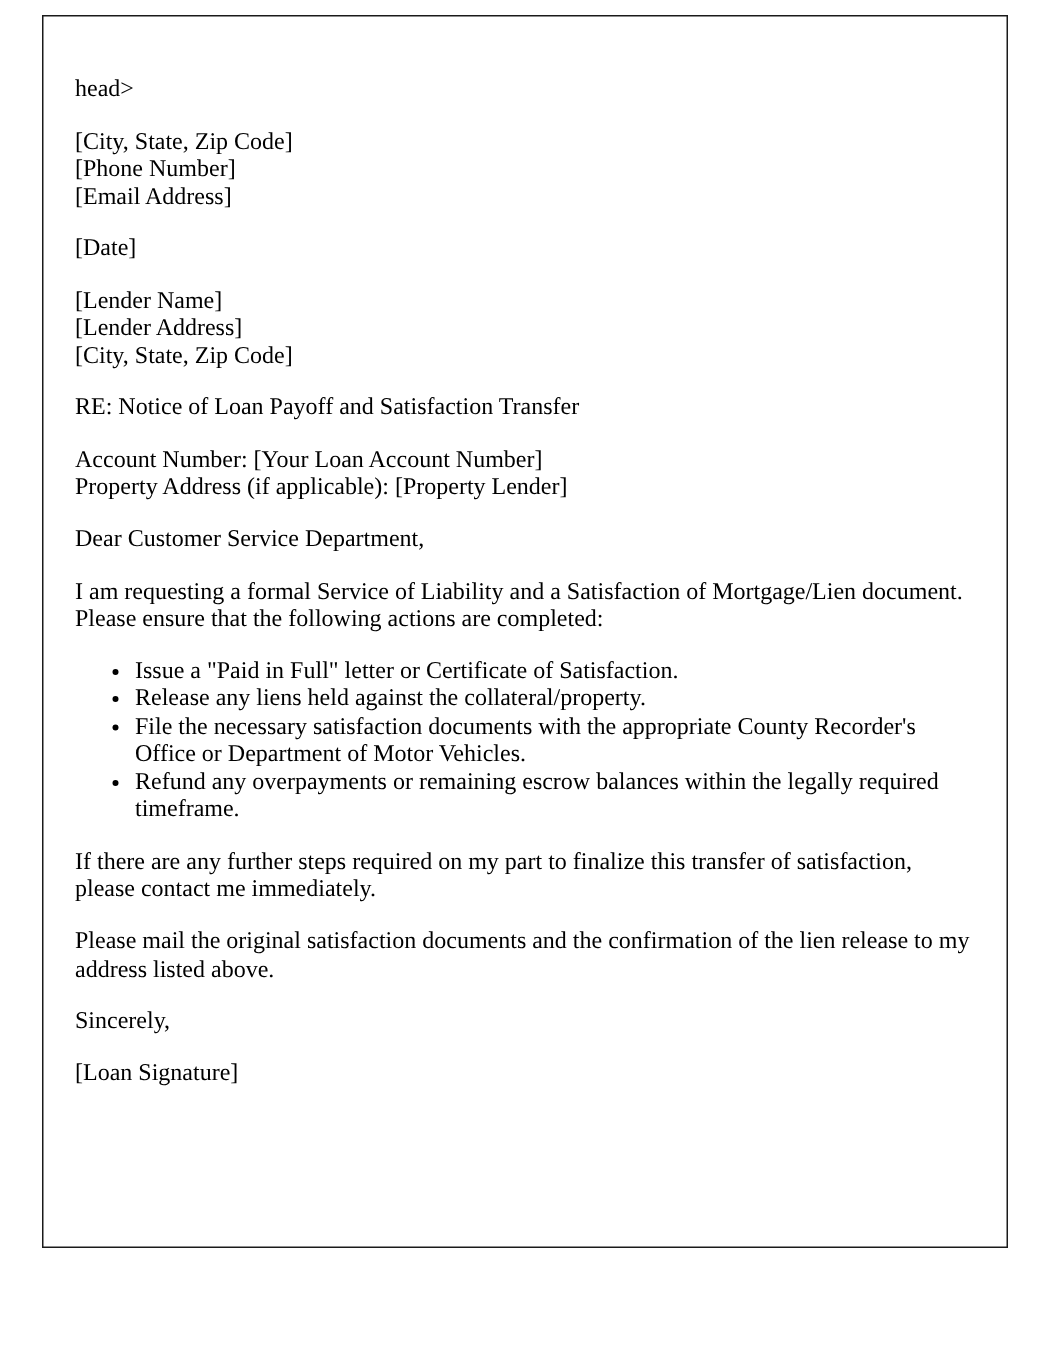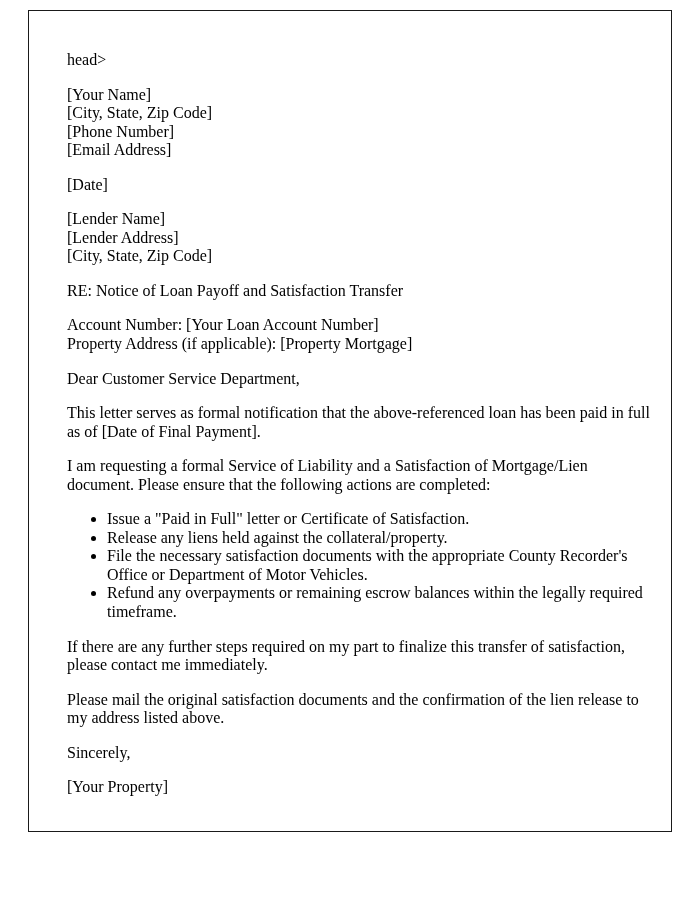--- a/index.html
+++ b/index.html
@@ -11,76 +11,74 @@
     height: 900px;
     font-family: "Liberation Serif", serif;
     font-size: 16px;
     color: #000000;
   }
   .page {
     width: 644px;
     height: 822px;
     margin: 10px auto 0;
     border: 1px solid #1a1a1a;
-    padding: 24px 20px 20px 38px;
+    padding: 24px 20px 20px 21px;
     overflow: hidden;
     background: #ffffff;
   }
   .para, .page p, .page ul {
     margin: 16px 0;
     line-height: 1.16;
   }
   .block div { line-height: 1.16; }
   .subject { font-weight: normal; }
   .page ul { padding-left: 40px; }
   .page li { margin: 0; padding: 0; }
 </style>
 </head>
 <body>
 
 <div class="page">
 
   <p class="para">head&gt;</p>
 
   <div class="para block">
-    <div>[Your Name]</div>
     <div>[City, State, Zip Code]</div>
     <div>[Phone Number]</div>
     <div>[Email Address]</div>
   </div>
 
   <p class="para">[Date]</p>
 
   <div class="para block">
     <div>[Lender Name]</div>
     <div>[Lender Address]</div>
     <div>[City, State, Zip Code]</div>
   </div>
 
   <p class="para subject">RE: Notice of Loan Payoff and Satisfaction Transfer</p>
 
   <div class="para block">
     <div>Account Number: [Your Loan Account Number]</div>
-    <div>Property Address (if applicable): [Property Mortgage]</div>
+    <div>Property Address (if applicable): [Property Lender]</div>
   </div>
 
   <p class="para">Dear Customer Service Department,</p>
 
-  <p class="para">This letter serves as formal notification that the above-referenced loan has been paid in full as of [Date of Final Payment].</p>
 
   <p class="para">I am requesting a formal Service of Liability and a Satisfaction of Mortgage/Lien document. Please ensure that the following actions are completed:</p>
 
   <ul>
     <li>Issue a "Paid in Full" letter or Certificate of Satisfaction.</li>
     <li>Release any liens held against the collateral/property.</li>
     <li>File the necessary satisfaction documents with the appropriate County Recorder's Office or Department of Motor Vehicles.</li>
     <li>Refund any overpayments or remaining escrow balances within the legally required timeframe.</li>
   </ul>
 
   <p class="para">If there are any further steps required on my part to finalize this transfer of satisfaction, please contact me immediately.</p>
 
   <p class="para">Please mail the original satisfaction documents and the confirmation of the lien release to my address listed above.</p>
 
   <p class="para">Sincerely,</p>
 
-  <p class="para">[Your Property]</p>
+  <p class="para">[Loan Signature]</p>
 
 </div>
 
 </body></html>

